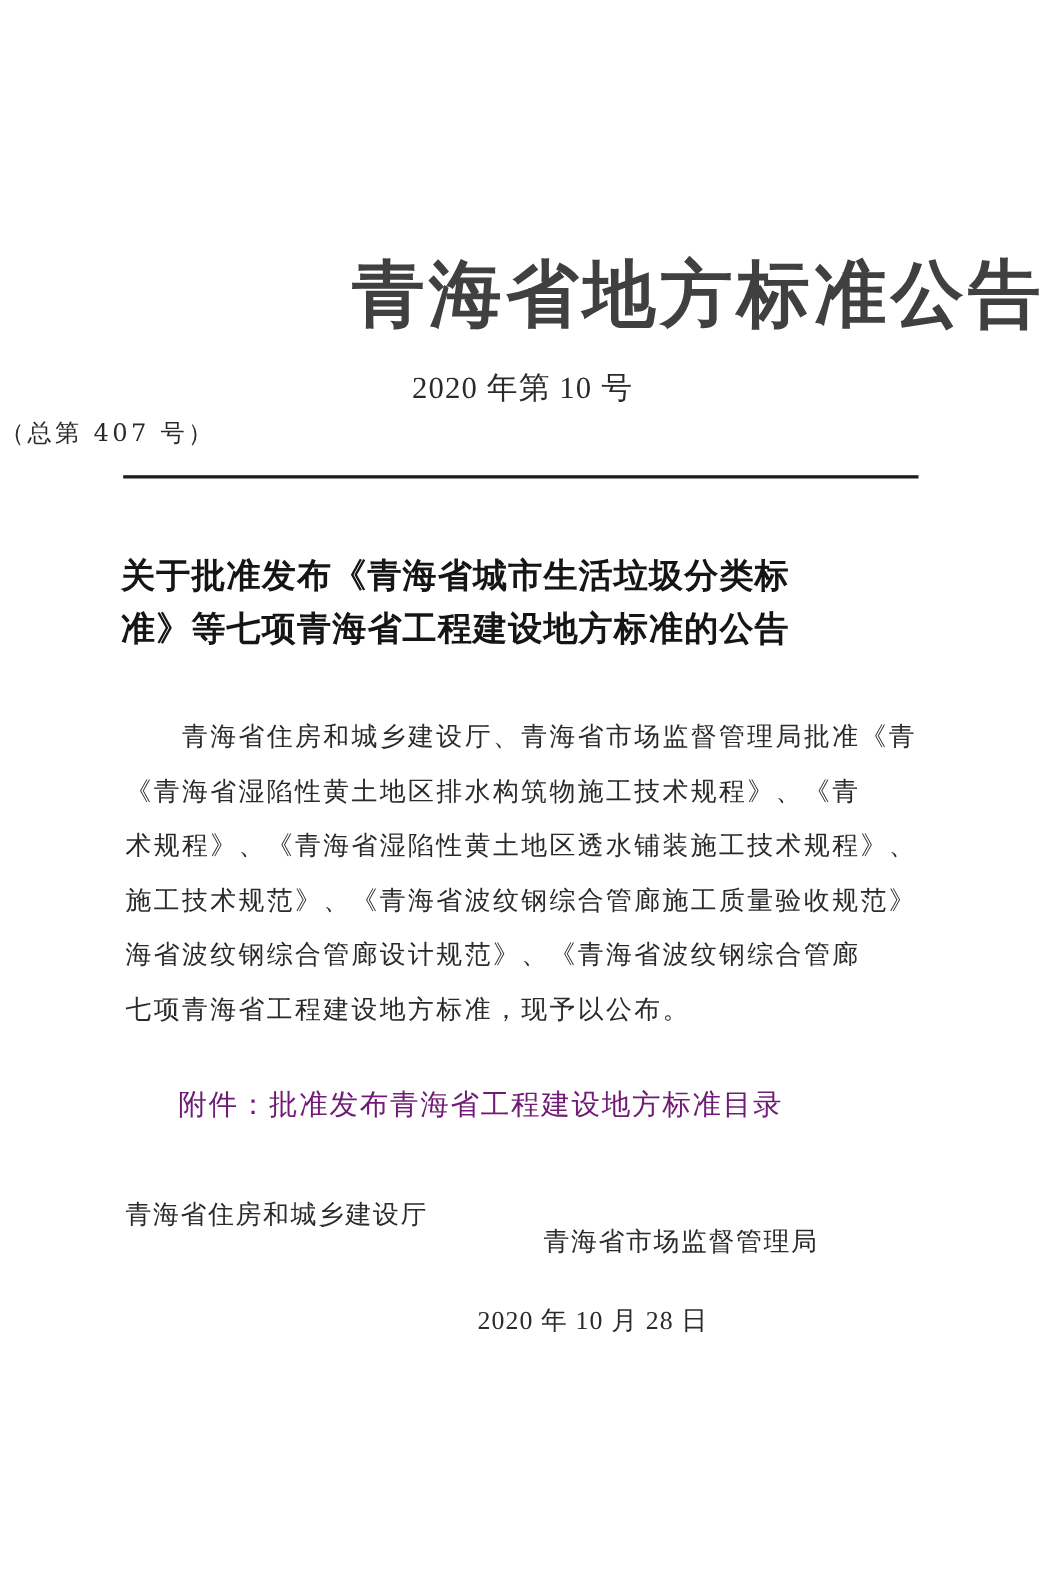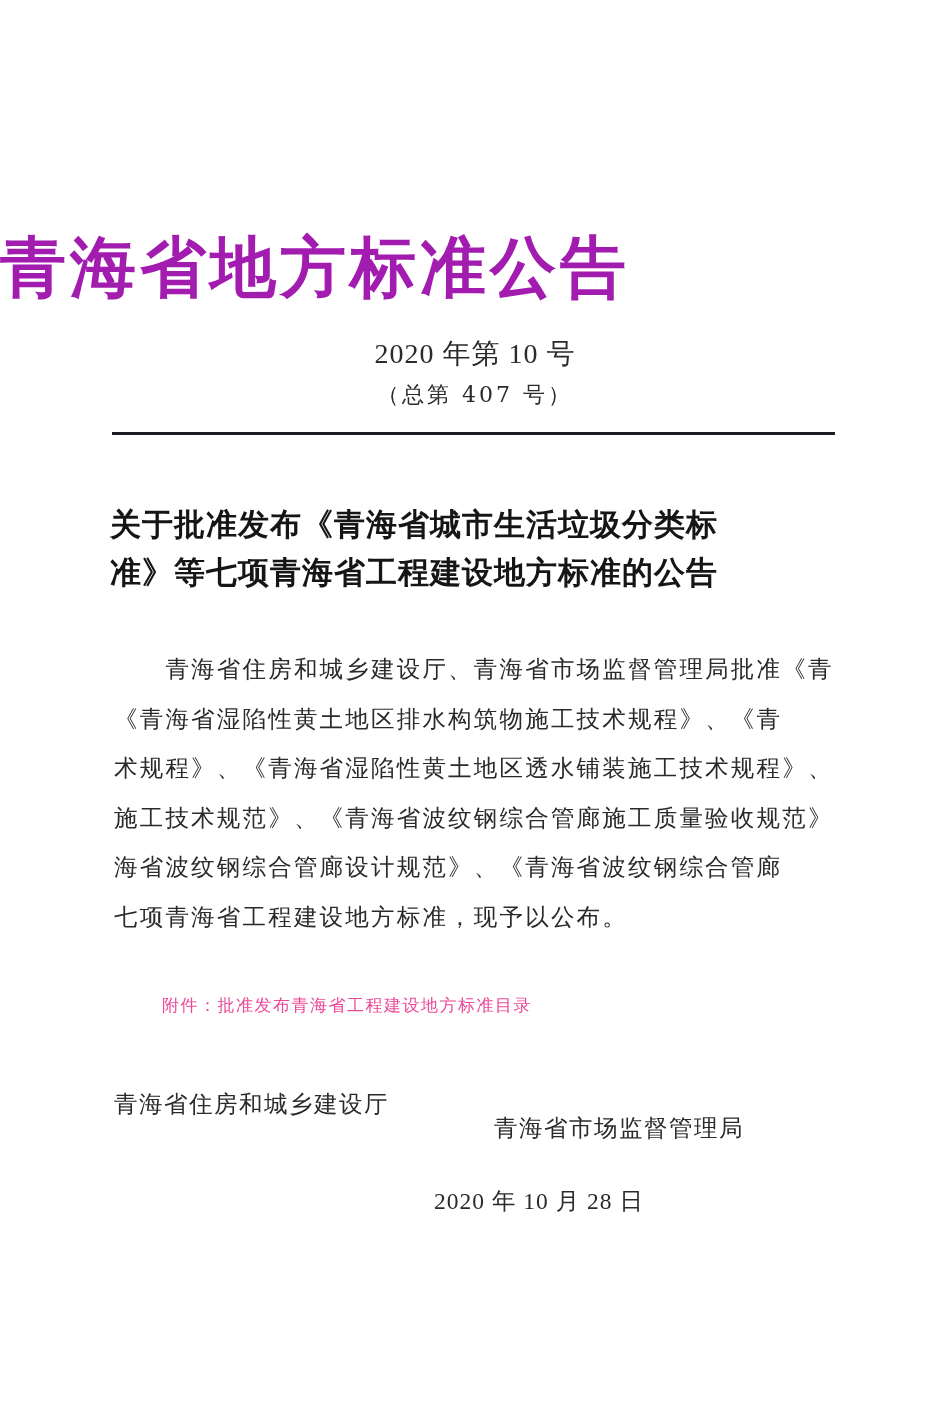--- a/index.html
+++ b/index.html
@@ -12,42 +12,42 @@
       height: 1426px;
       position: relative;
       overflow: hidden;
       color: #1a1a1a;
       font-family: "DejaVu Sans", sans-serif;
     }
     .abs { position: absolute; }
     .main-title {
       left: 0; width: 950px;
       top: 228px;
-      text-align: left;
+      text-align: right;
       font-family: "DejaVu Sans", sans-serif;
       font-weight: bold;
       font-size: 66px;
       line-height: 80px;
       letter-spacing: 4px;
-      color: #a21caf;
+      color: #404040;
     }
     .issue-no {
       left: 0; width: 950px;
       top: 340px;
       text-align: center;
       font-family: Liberation Serif, serif;
       font-size: 28px;
       line-height: 28px;
       color: #2a2a2a;
       letter-spacing: 1px;
     }
     .issue-total {
       left: 0; width: 950px;
       top: 381px;
-      text-align: center;
+      text-align: left;
       font-family: "DejaVu Serif", serif;
       font-size: 22px;
       line-height: 28px;
       color: #2a2a2a;
       letter-spacing: 3px;
     }
     .rule {
       left: 112px;
       top: 432px;
       width: 723px;
@@ -74,23 +74,23 @@
       font-size: 23.5px;
       line-height: 49.5px;
       color: #2a2a2a;
       letter-spacing: 2.2px;
     }
     .body-text .line { display: block; white-space: nowrap; }
     .attachment {
       left: 162px;
       top: 990px;
       font-family: "DejaVu Serif", serif;
-      font-size: 17px;
+      font-size: 26px;
       line-height: 30px;
-      color: #ec4899;
+      color: #701a75;
       letter-spacing: 1.5px;
       white-space: nowrap;
     }
     .sign-left {
       left: 114px;
       top: 1089px;
       font-family: "DejaVu Serif", serif;
       font-size: 23.5px;
       line-height: 30px;
       color: #2a2a2a;

